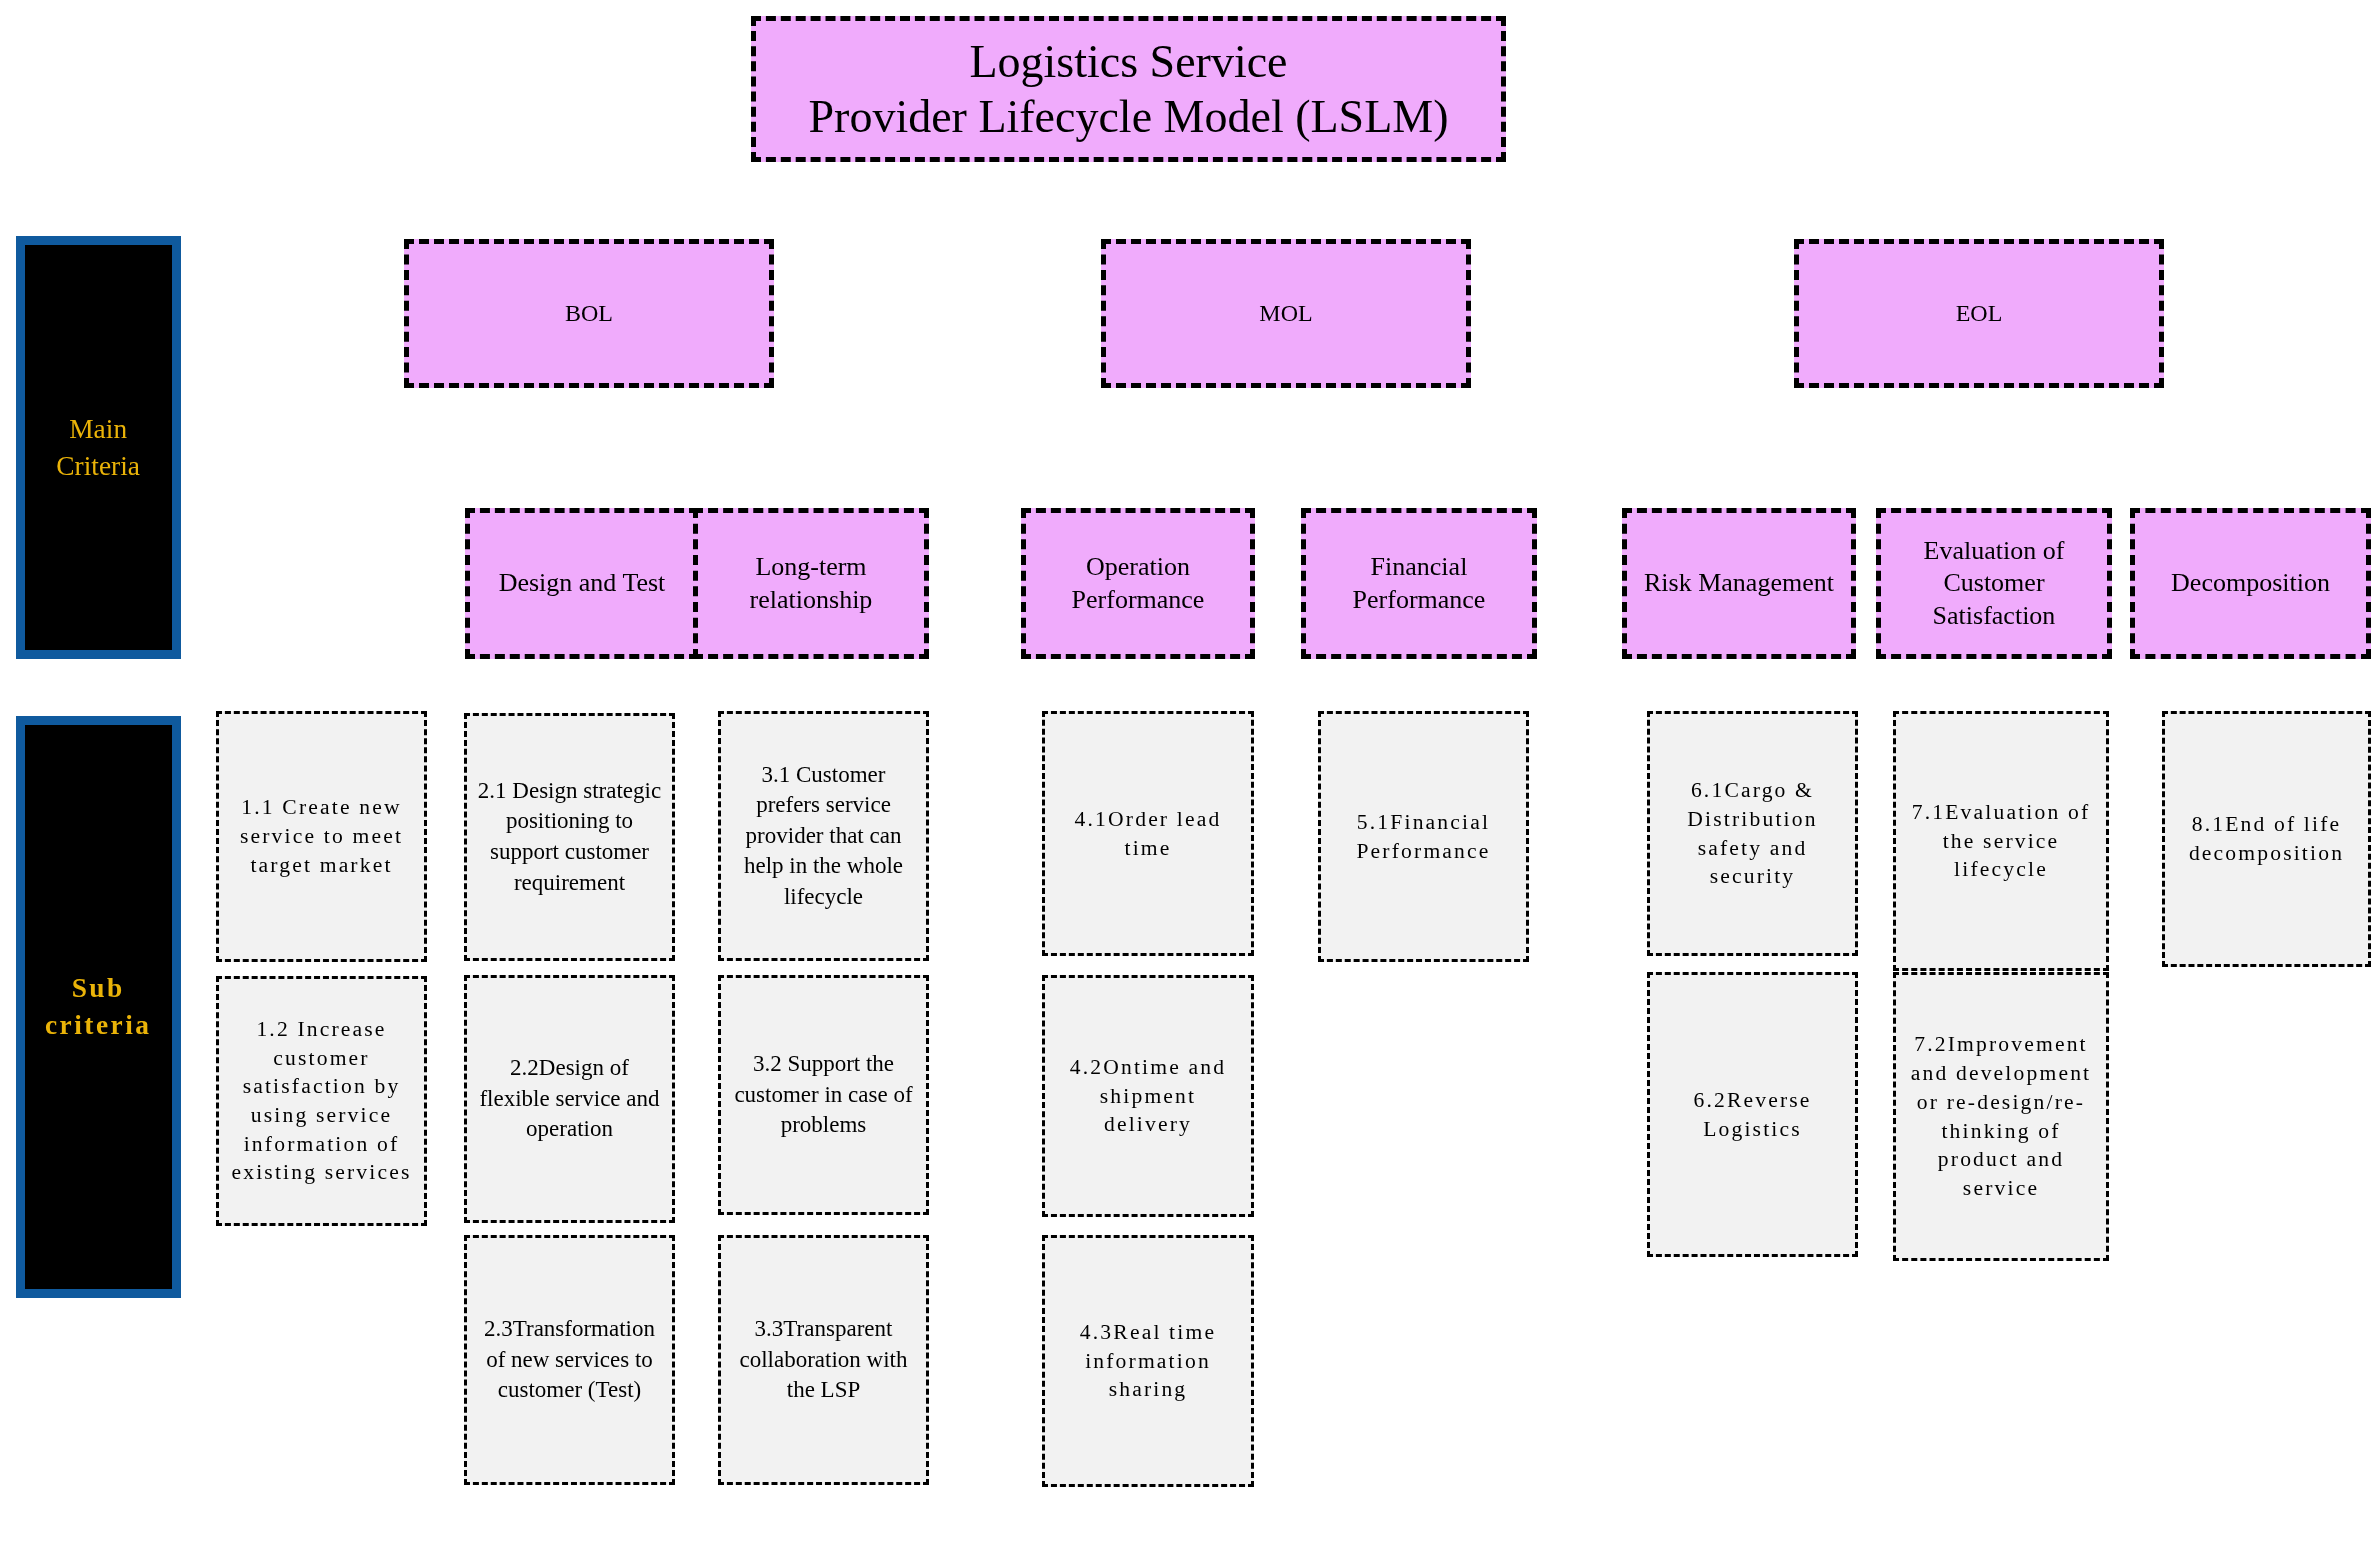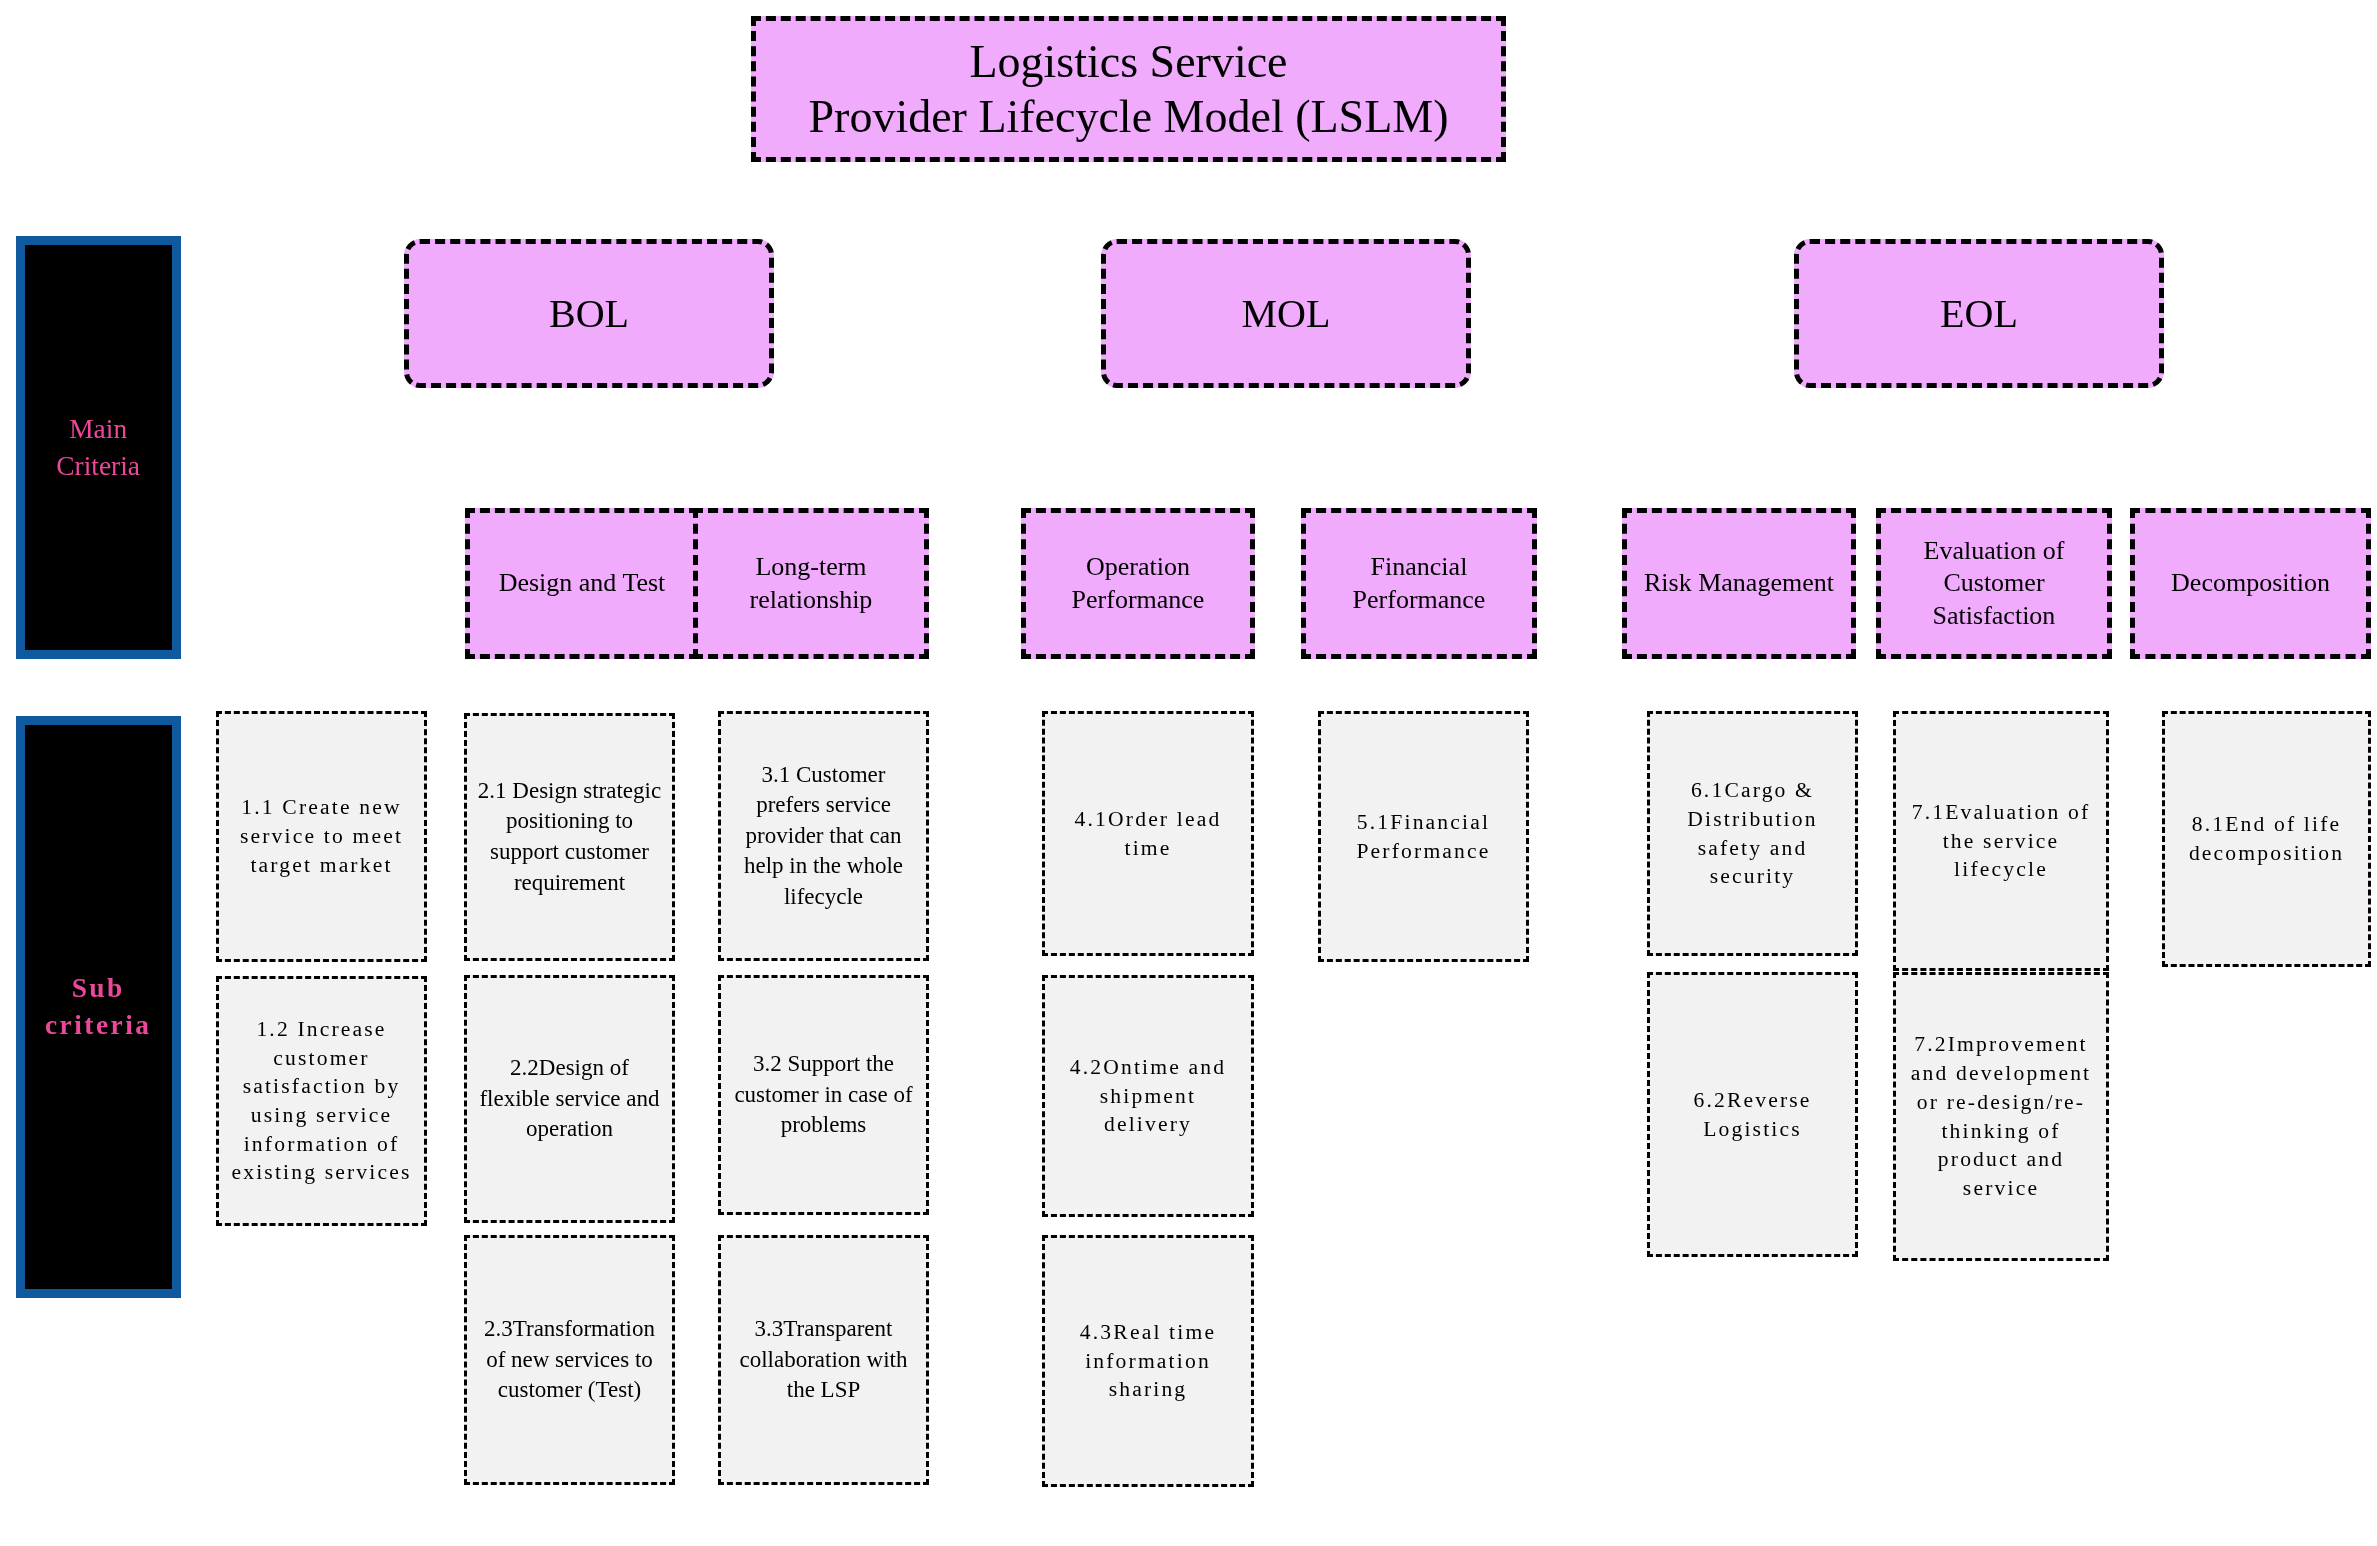--- a/index.html
+++ b/index.html
@@ -22,26 +22,26 @@
     border: 5.2px dashed #000000;
     background: #f0abfc;
   }
   .dash-sub {            
     border: 3.9px dashed #000000;
     background: #f2f2f2;
   }
   .black-box {           
     background: #000000;
     border: 9.1px solid #0f5a9e;
-    color: #ec4899;
+    color: #eab308;
   }
   .pre { white-space: pre-line; }
 
   .title-text   { font-size: 46px; line-height: 1.2; }
-  .phase-text   { font-size: 40px; line-height: 1.2; border-radius: 16px; }
+  .phase-text   { font-size: 24px; line-height: 1.2; }
   .axis-text    { font-size: 27.4px; line-height: 1.35; }
   .axis-wide    { letter-spacing: 0.09em; font-weight: bold; }
   .crit-text    { font-size: 26px; line-height: 1.25; padding: 0 7.8px; }
   .sub-text     { font-size: 23px; line-height: 1.33; padding: 0 9.1px; overflow-wrap: anywhere; }
   .wide         { font-size: 21.6px; letter-spacing: 0.10em; }
 </style>
 </head>
 <body>
 
 <div id="diagram">

